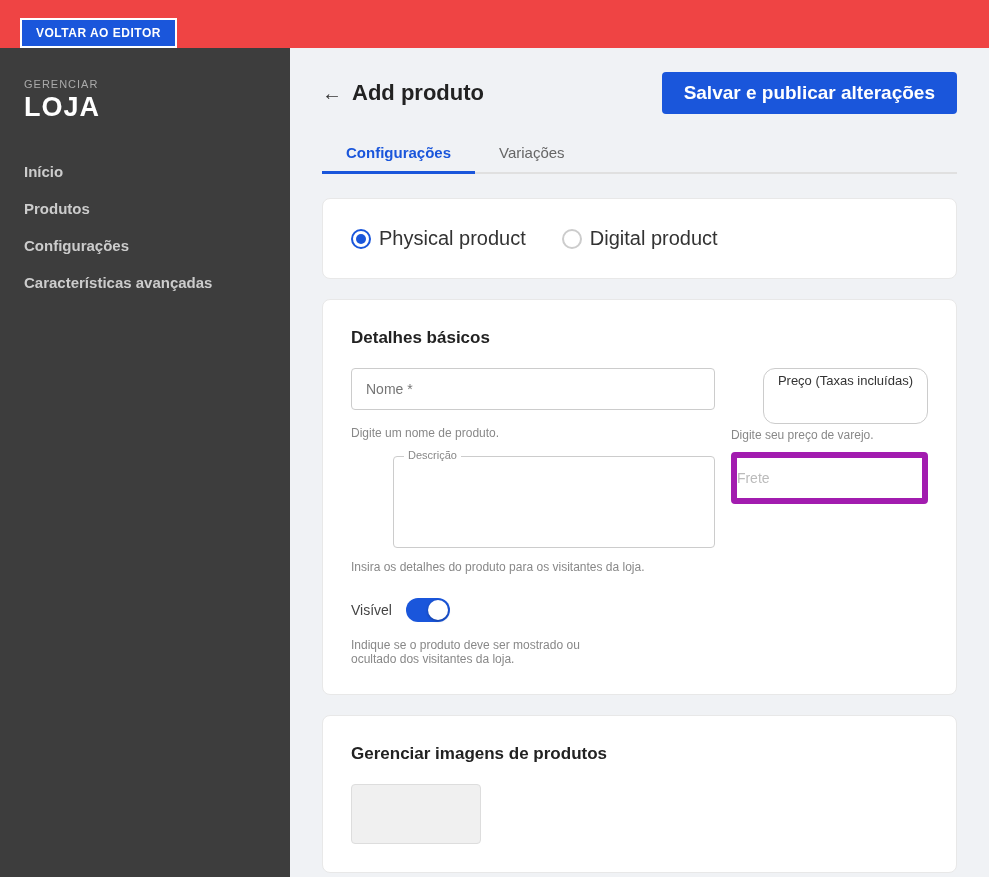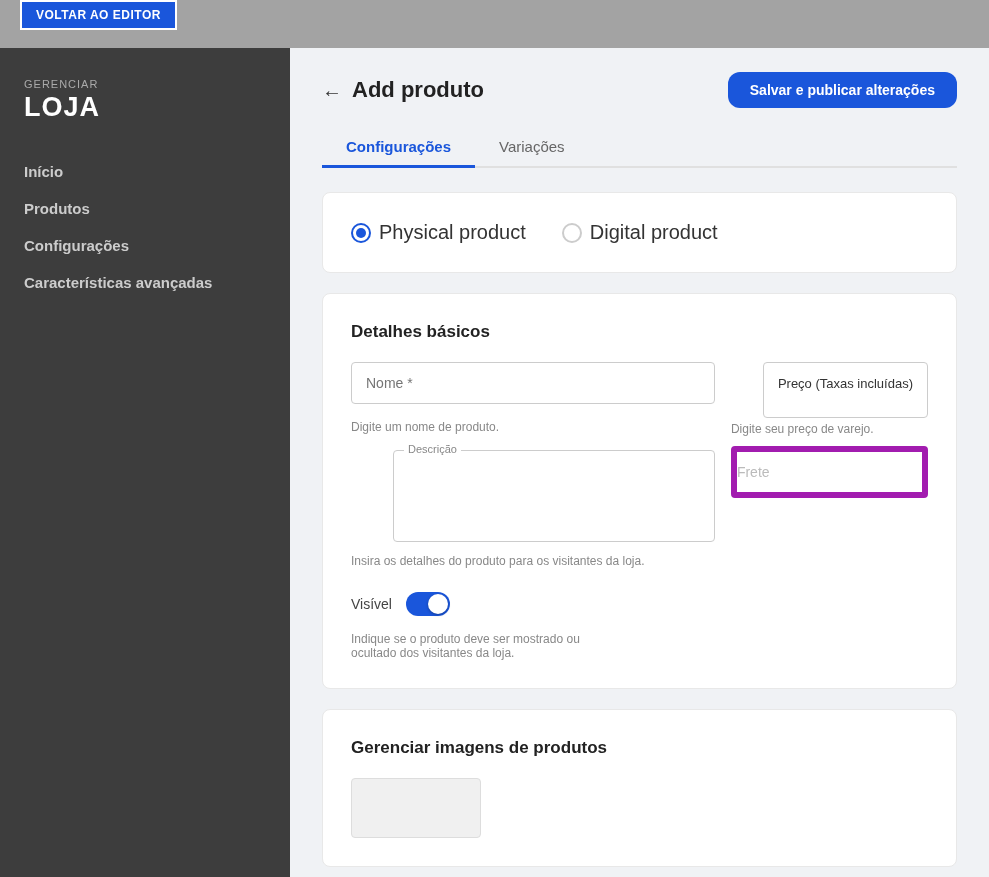--- a/index.html
+++ b/index.html
@@ -1,24 +1,24 @@
 <!DOCTYPE html>
 <html><head>
   <meta charset="utf-8">
   <style>
     * { box-sizing: border-box; margin: 0; padding: 0; }
     body { font-family: Arial, sans-serif; background: #f0f2f5; display: flex; flex-direction: column; height: 877px; overflow: hidden; }
 
     
     .top-bar {
-      background: #a3a3a3;
+      background: #ef4444;
       padding: 0 20px;
       height: 48px;
       display: flex;
-      align-items: flex-start;
+      align-items: flex-end;
       flex-shrink: 0;
     }
     .top-bar button {
       background: #1a56db;
       color: #fff;
       border: 2px solid #fff;
       padding: 6px 14px;
       font-size: 12px;
       font-weight: bold;
       cursor: pointer;
@@ -92,22 +92,22 @@
     .page-title {
       font-size: 22px;
       font-weight: 600;
       color: #222;
     }
     .save-btn {
       background: #1a56db;
       color: #fff;
       border: none;
       padding: 10px 22px;
-      font-size: 14px;
-      border-radius: 12px;
+      font-size: 19px;
+      border-radius: 4px;
       cursor: pointer;
       font-weight: 600;
     }
 
     
     .tabs {
       display: flex;
       gap: 0;
       border-bottom: 2px solid #e0e0e0;
       margin-bottom: 24px;
@@ -333,21 +333,21 @@
             <span class="visible-label">Visível</span>
             <div class="toggle">
               <div class="toggle-knob"></div>
             </div>
           </div>
           <div class="visible-hint">Indique se o produto deve ser mostrado ou ocultado dos visitantes da loja.</div>
         </div>
 
         <div class="right-column">
           <div>
-            <div style="border:1px solid #ccc; border-radius:4px; padding:13px 14px; min-height:56px;margin-left:32px;">
+            <div style="border:1px solid #ccc; border-radius:12px; padding:4px 14px; min-height:56px;margin-left:32px;">
               <div style="font-size:13px; color:#333; font-weight:500;">Preço (Taxas incluídas)</div>
             </div>
             <div class="input-helper">Digite seu preço de varejo.</div>
           </div>
           <div>
             <input type="text" class="frete-input" placeholder="Frete" style="">
           </div>
         </div>
       </div>
     </div>

